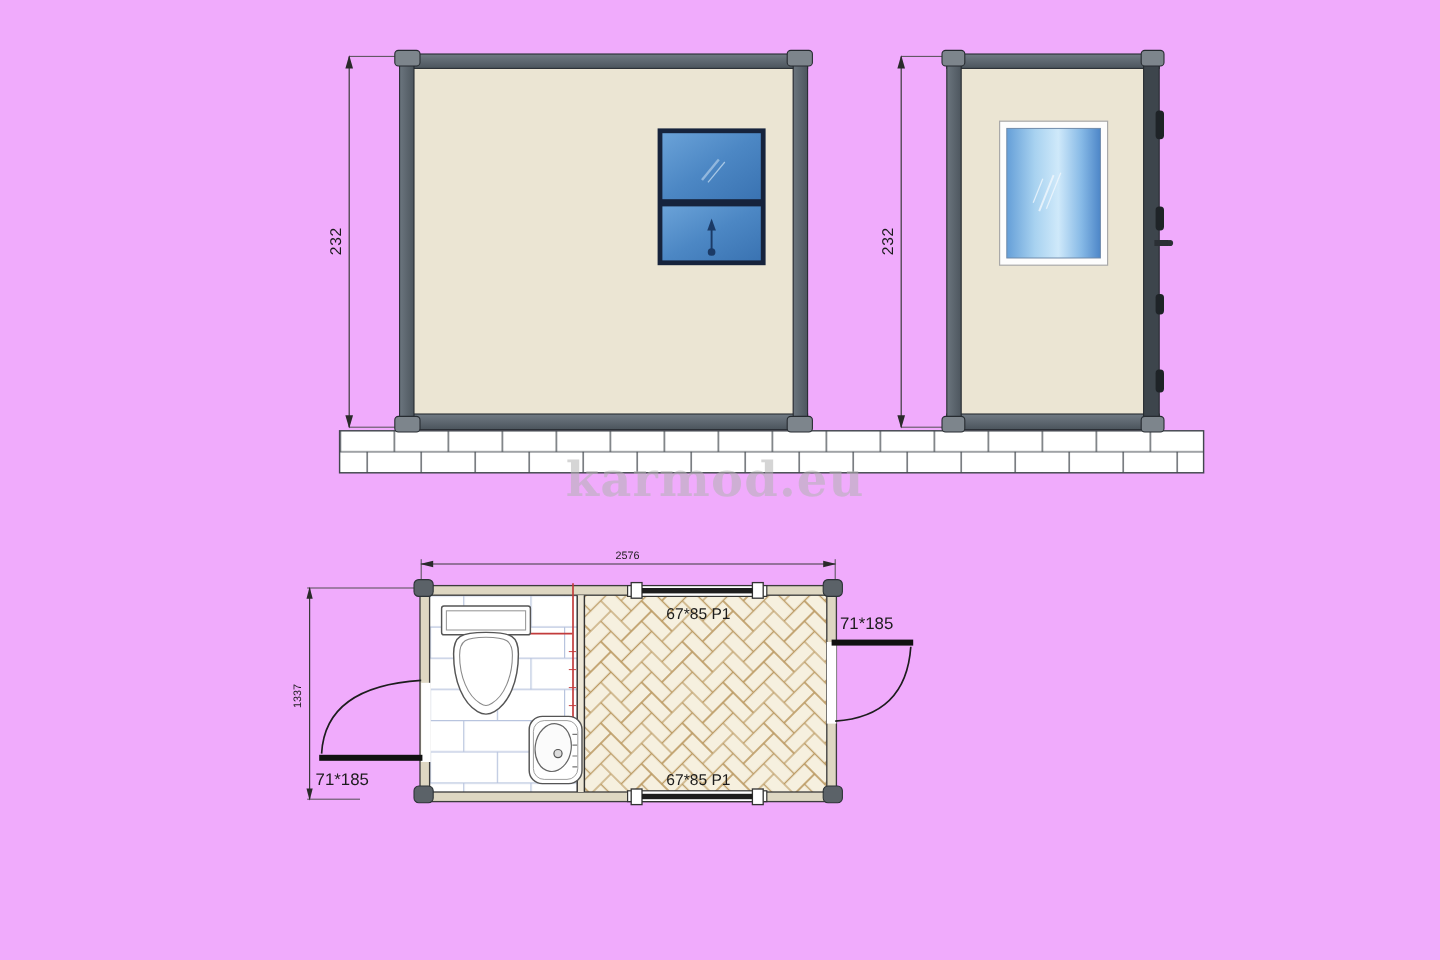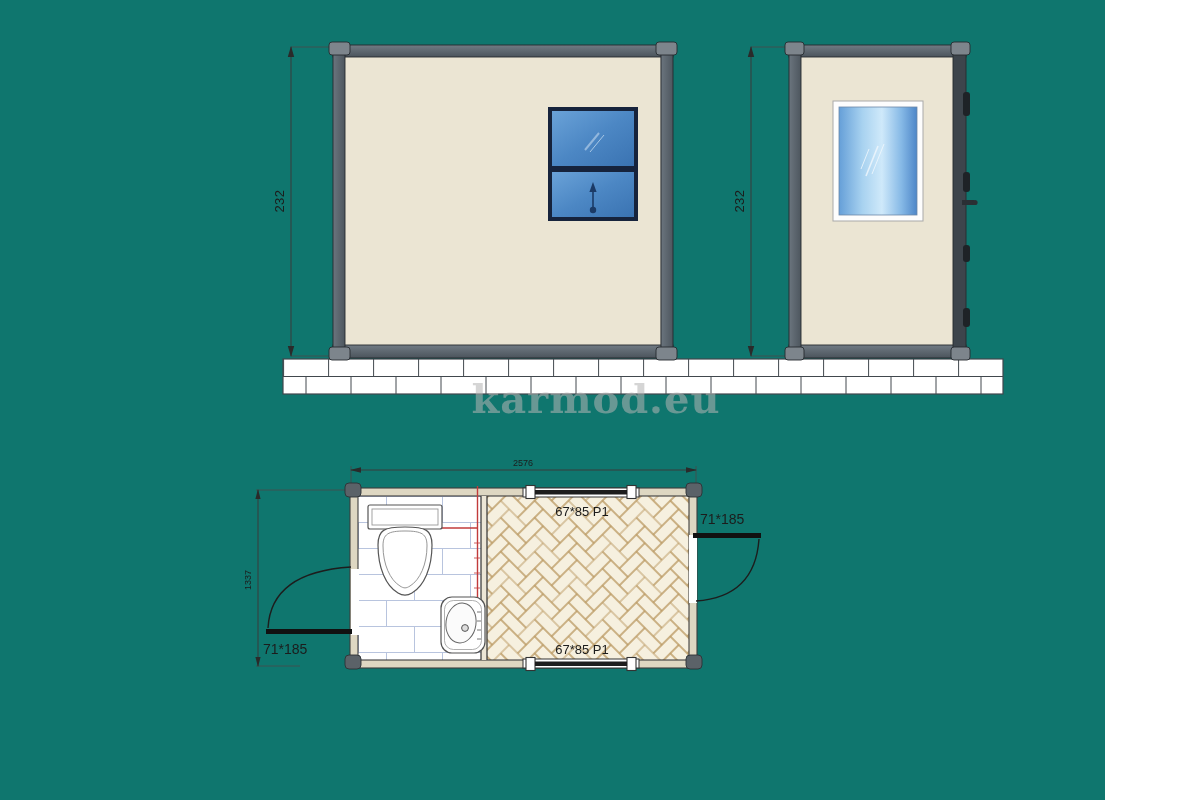--- a/index.html
+++ b/index.html
@@ -1,16 +1,16 @@
 <!DOCTYPE html>
 <html><head>
 <meta charset="utf-8">
 <style>
   html,body{margin:0;padding:0;background:#ffffff;}
-  .canvas{position:relative;width:1105px;height:800px;background:#0f766e;overflow:hidden;
+  .canvas{position:relative;width:1200px;height:800px;background:#f0abfc;overflow:hidden;
           font-family:"Liberation Sans",sans-serif;}
   svg{position:absolute;left:0;top:0;}
   text{font-family:"Liberation Sans",sans-serif;fill:#1c1c1c;}
   .dim-label{font-size:13px;letter-spacing:0.5px;}
   .dim-label-xs{font-size:9px;}
   .fixture-label{font-size:13px;}
   .door-label{font-size:14px;}
   .watermark{font-family:"DejaVu Serif","Liberation Serif",serif;font-size:40px;
              fill:#b4b4b4;opacity:0.55;font-weight:600;letter-spacing:1px;}
   .dimline{stroke:#3a3a3a;stroke-width:1;fill:none;}

